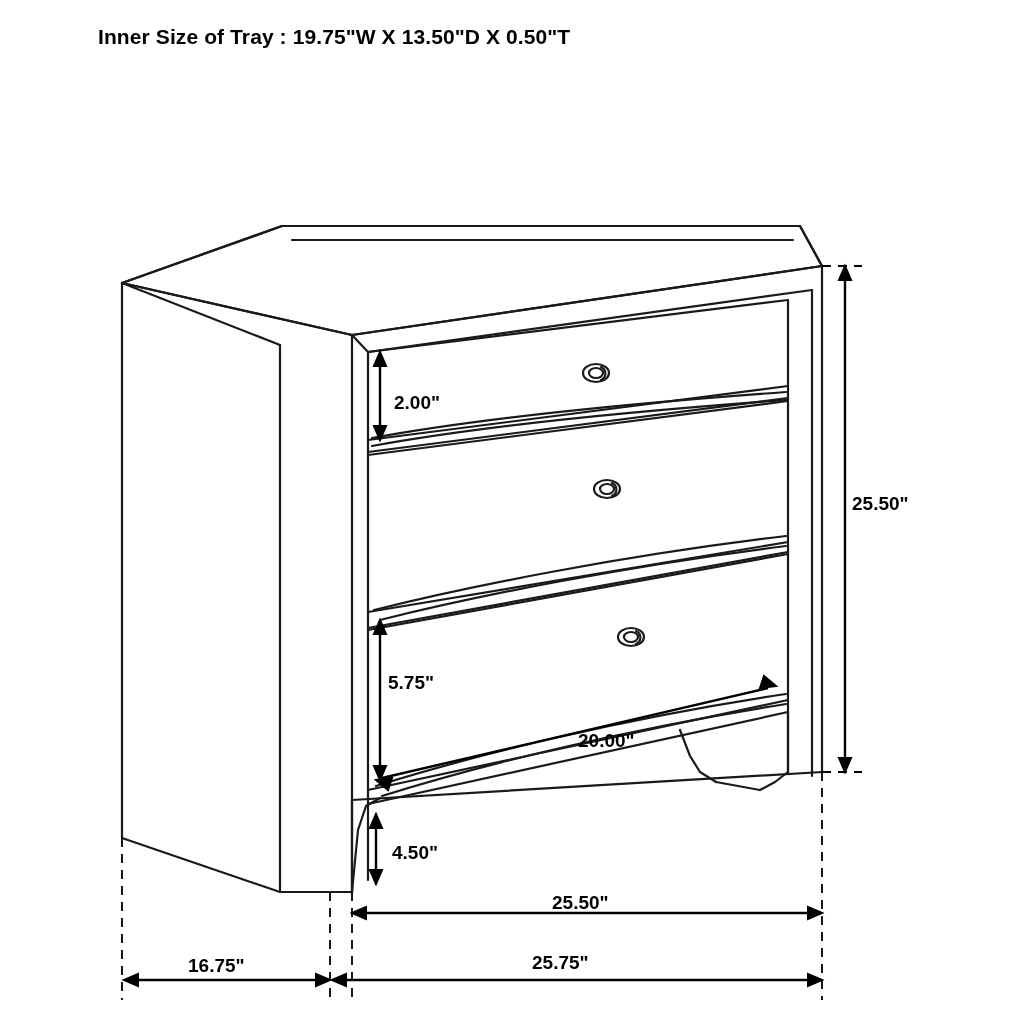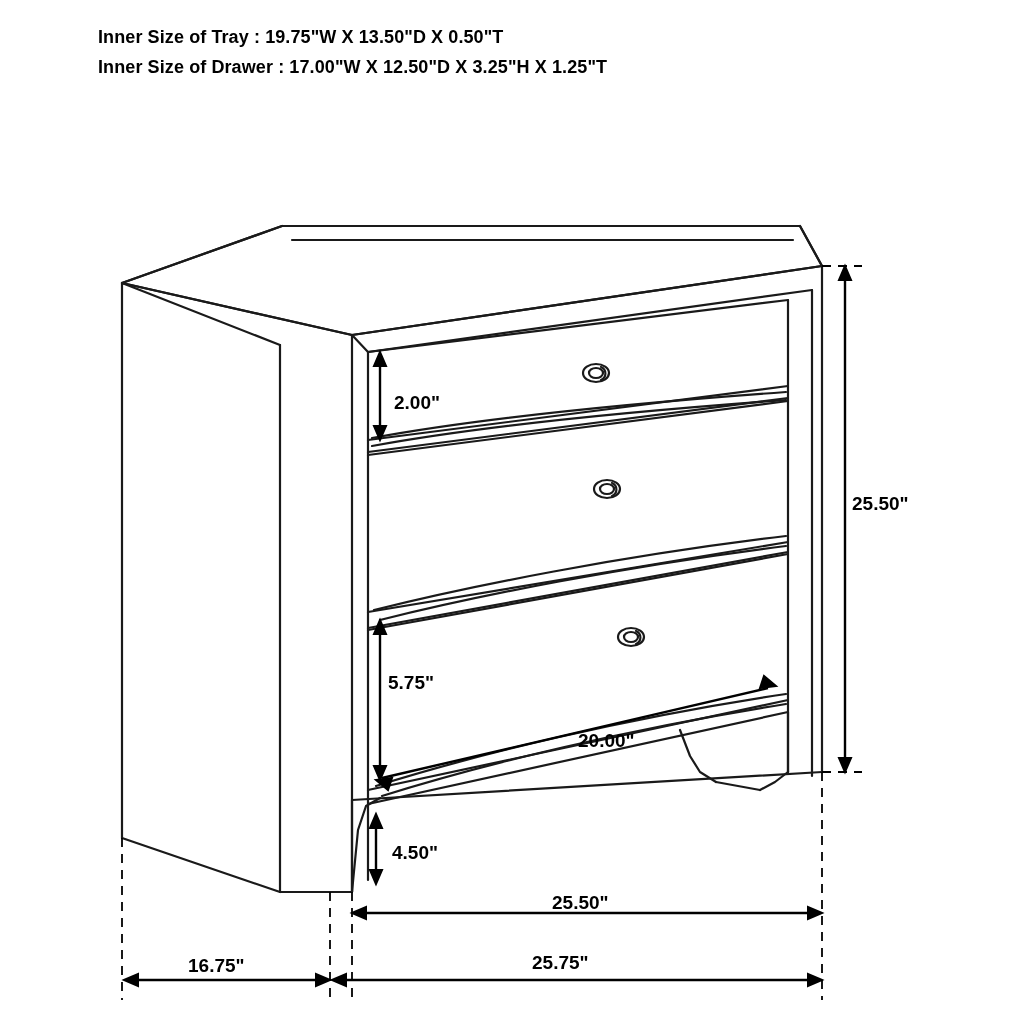--- a/index.html
+++ b/index.html
@@ -9,21 +9,21 @@
     font-family:"Liberation Sans", sans-serif;
     color:#000;
     overflow:hidden;
     position:relative;
   }
   .stage{position:absolute;inset:0;}
   svg{position:absolute;top:0;left:0;width:1024px;height:1024px;}
   .hdr{
     position:absolute;
     left:98px;top:22px;
-    font-size:18px;
+    font-size:21px;
     font-weight:bold;
     line-height:30px;
     letter-spacing:0.1px;
     white-space:nowrap;
   }
   .hdr div{white-space:nowrap;}
   .lbl{
     position:absolute;
     font-size:19px;
     font-weight:bold;
@@ -190,21 +190,20 @@
       <g>
         <path d="M340,980 L812,980" stroke-width="2.4"></path>
         <path d="M332,980 l14,-6 l0,12 z"></path>
         <path d="M822,980 l-14,-6 l0,12 z"></path>
       </g>
     </g>
   </svg>
 
   <div class="hdr">
     <div>Inner Size of Tray : 19.75"W X 13.50"D X 0.50"T</div>
-    <div>Inner Size of Drawer : 17.00"W X 12.50"D X 3.25"H X 1.25"T</div>
   </div>
 
   <span class="lbl lbl-2">2.00"</span>
   <span class="lbl lbl-575">5.75"</span>
   <span class="lbl lbl-450">4.50"</span>
   <span class="lbl lbl-2000">20.00"</span>
   <span class="lbl lbl-2550r">25.50"</span>
   <span class="lbl lbl-2550b">25.50"</span>
   <span class="lbl lbl-1675">16.75"</span>
   <span class="lbl lbl-2575">25.75"</span>

